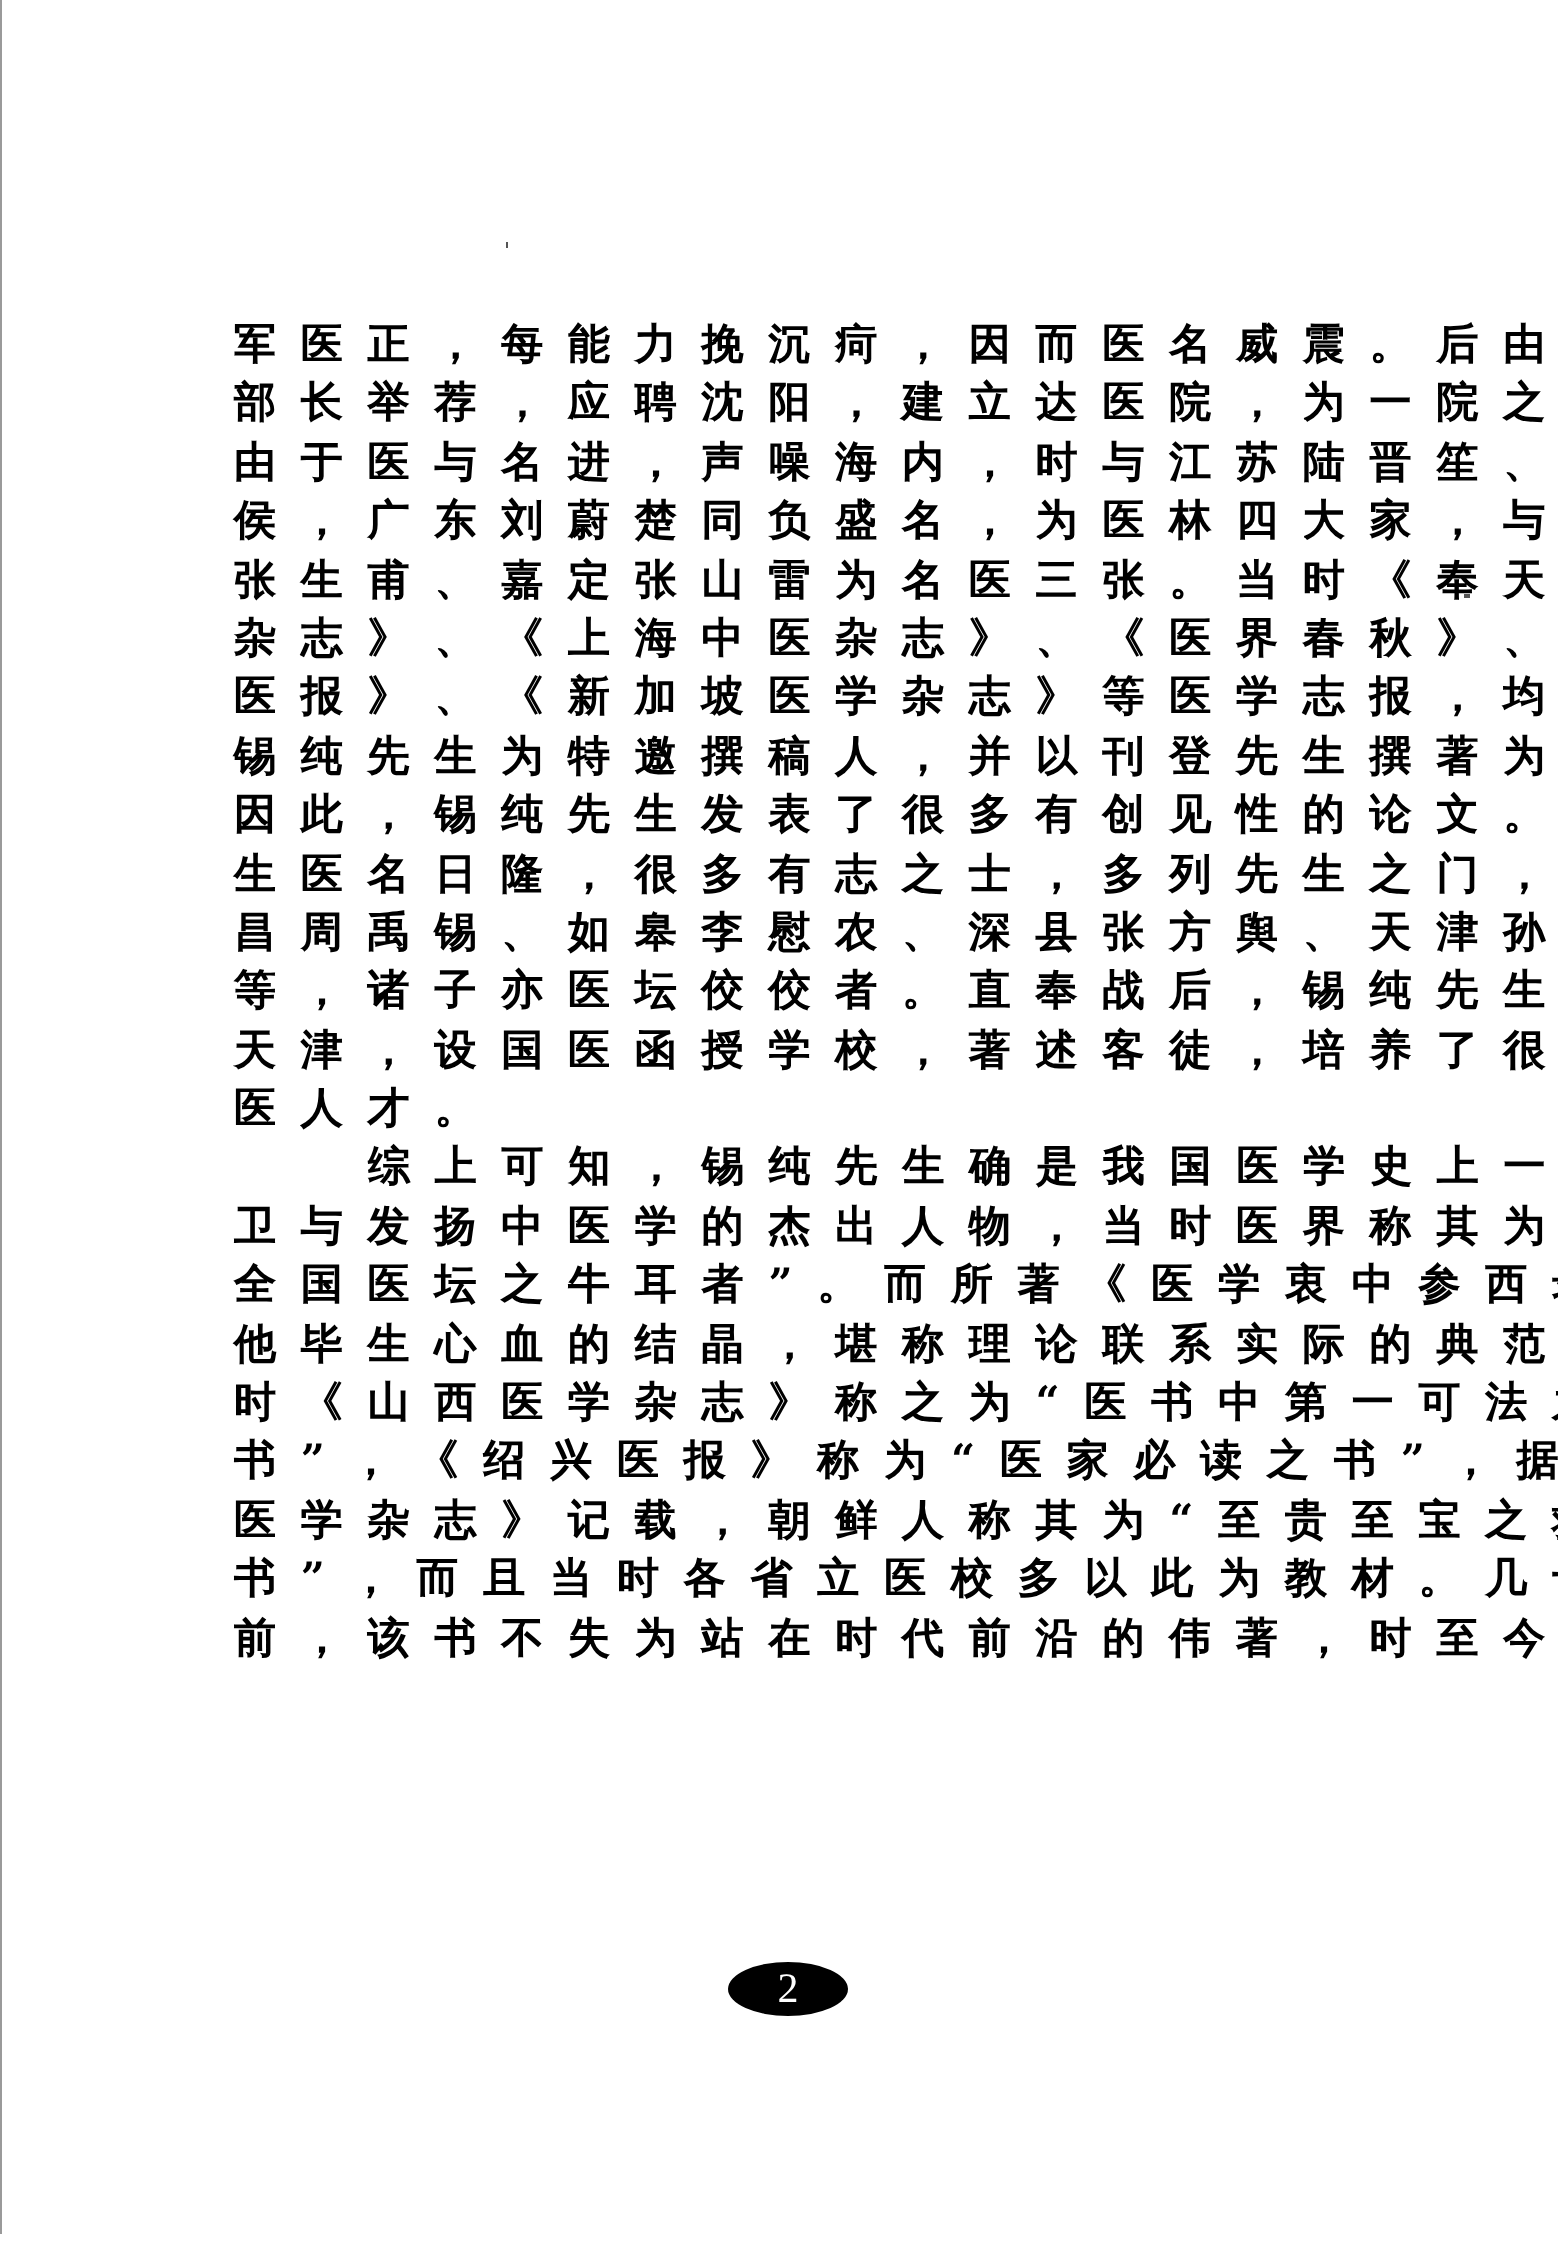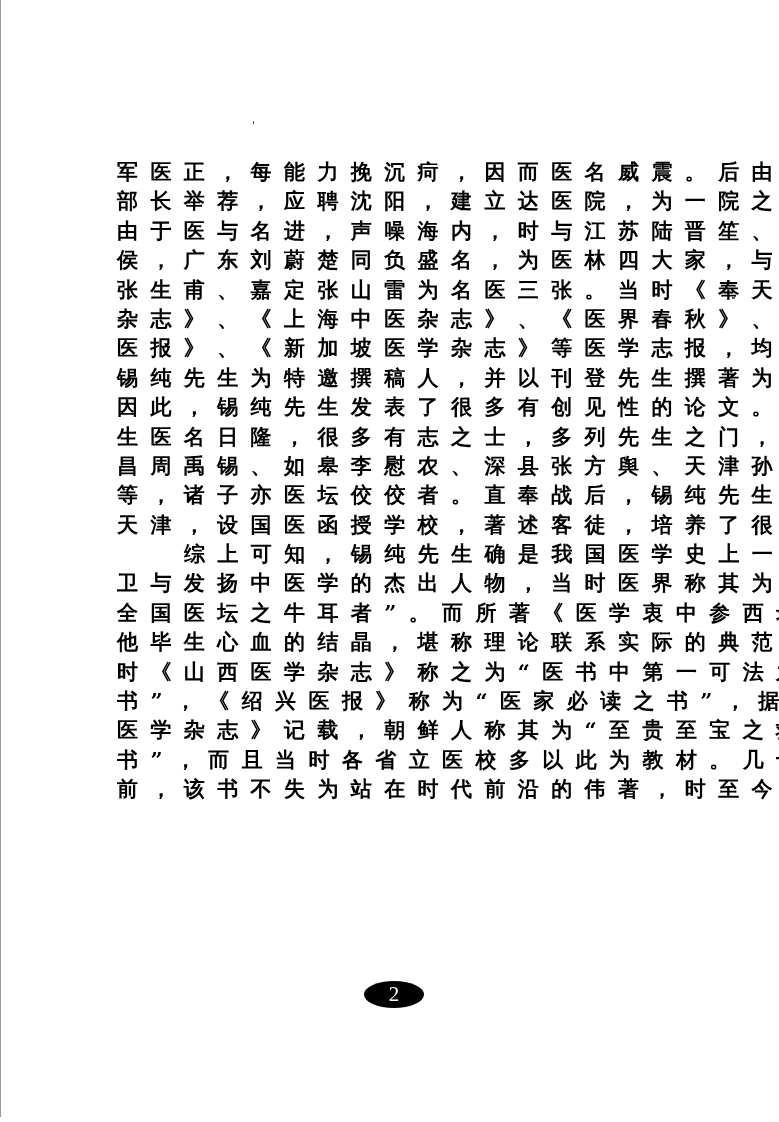--- a/index.html
+++ b/index.html
@@ -75,20 +75,21 @@
   <div class="line">侯，广东刘蔚楚同负盛名，为医林四大家，与慈溪</div>
   <div class="line">张生甫、嘉定张山雷为名医三张。当时《奉天医学</div>
   <div class="line">杂志》、《上海中医杂志》、《医界春秋》、《杭州三三</div>
   <div class="line">医报》、《新加坡医学杂志》等医学志报，均先后聘</div>
   <div class="line">锡纯先生为特邀撰稿人，并以刊登先生撰著为荣。</div>
   <div class="line">因此，锡纯先生发表了很多有创见性的论文。因先</div>
   <div class="line">生医名日隆，很多有志之士，多列先生之门，如隆</div>
   <div class="line">昌周禹锡、如皋李慰农、深县张方舆、天津孙玉泉</div>
   <div class="line">等，诸子亦医坛佼佼者。直奉战后，锡纯先生隐居</div>
   <div class="line">天津，设国医函授学校，著述客徒，培养了很多中</div>
+  <div class="line">医人才。</div>
   <div class="line indent">综上可知，锡纯先生确是我国医学史上一位捍</div>
   <div class="line">卫与发扬中医学的杰出人物，当时医界称其为“执</div>
   <div class="line">全国医坛之牛耳者”。而所著《医学衷中参西录》是</div>
   <div class="line">他毕生心血的结晶，堪称理论联系实际的典范，当</div>
   <div class="line">时《山西医学杂志》称之为“医书中第一可法之</div>
   <div class="line">书”，《绍兴医报》称为“医家必读之书”，据《奉天</div>
   <div class="line">医学杂志》记载，朝鲜人称其为“至贵至宝之救命</div>
   <div class="line">书”，而且当时各省立医校多以此为教材。几十年</div>
   <div class="line">前，该书不失为站在时代前沿的伟著，时至今日，</div>
 </div>

